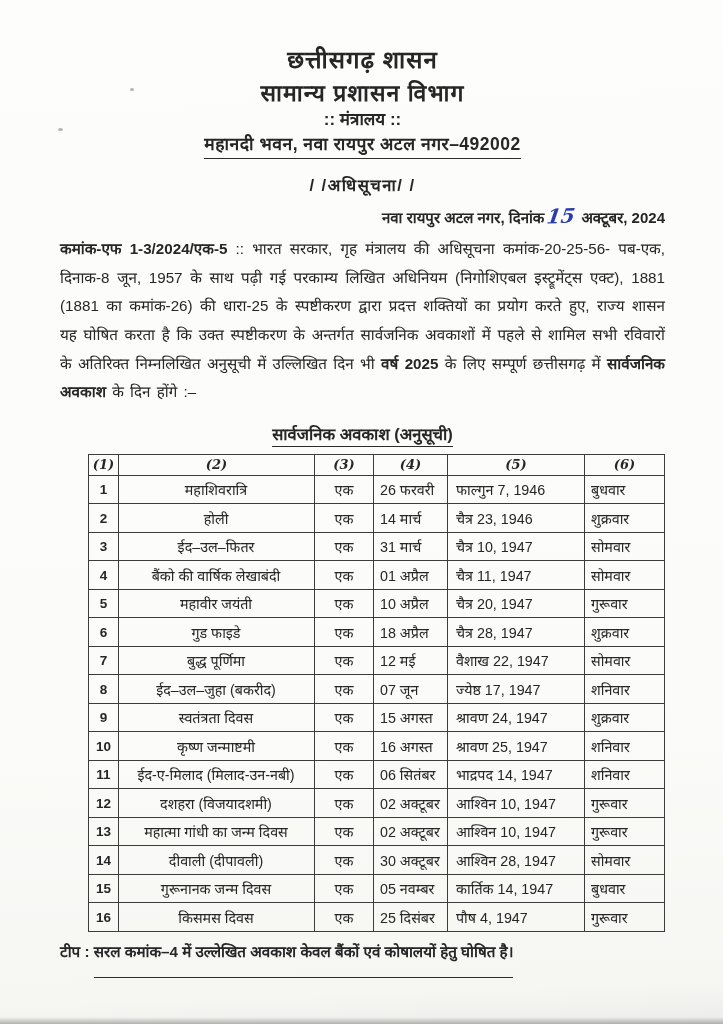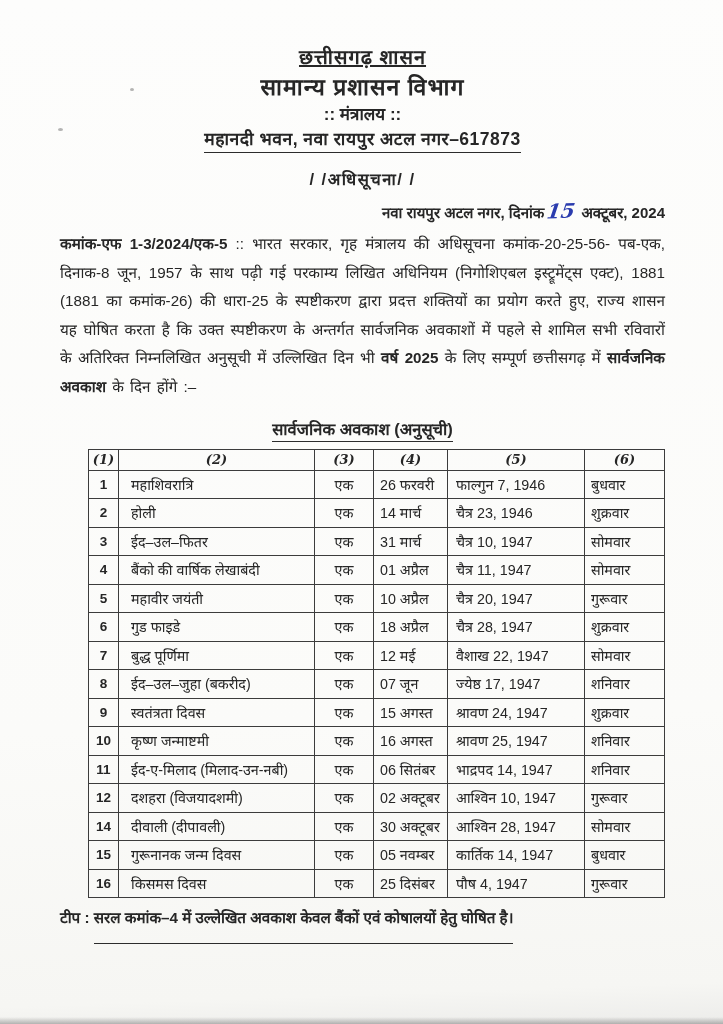--- a/index.html
+++ b/index.html
@@ -27,21 +27,21 @@
     pointer-events: none;
   }
   .content {
     position: absolute;
     left: 60px;
     top: 44px;
     width: 605px;
   }
   
   .letterhead { text-align: center; line-height: 1.32; }
-  .lh-govt { font-size: 20px; font-weight: bold; letter-spacing: 1px; text-decoration: underline; }
+  .lh-govt { font-size: 24px; font-weight: bold; letter-spacing: 1px; }
   .lh-dept { font-size: 23px; font-weight: bold; letter-spacing: 1px; margin-top: 2px; }
   .lh-ministry { font-size: 17px; font-weight: bold; margin-top: 1px; }
   .lh-address {
     display: inline-block;
     font-size: 17.5px; font-weight: bold;
     margin-top: 2px;
     border-bottom: 1.6px solid #2c2c2c;
     padding-bottom: 1px;
     letter-spacing: 0.5px;
   }
@@ -113,21 +113,21 @@
     padding: 2px 2px 3px;
     font-family: "DejaVu Serif", serif;
   }
   tbody.rows td {
     font-size: 14.3px;
     height: 23.5px;
     vertical-align: middle;
     white-space: nowrap;
   }
   tbody.rows td.c-serial { text-align: center; font-weight: bold; font-size: 13.5px; }
-  tbody.rows td.c-name   { text-align: left; padding-left: 12px; }
+  tbody.rows td.c-name   { text-align: center; padding-left: 4px; }
   tbody.rows td.c-days   { text-align: center; }
   tbody.rows td.c-date   { text-align: left; padding-left: 6px; }
   tbody.rows td.c-tithi  { text-align: left; padding-left: 8px; }
   tbody.rows td.c-week   { text-align: left; padding-left: 6px; }
   
   .note {
     margin: 9px 0 0 0;
     font-size: 15.2px;
     font-weight: bold;
   }
@@ -145,21 +145,21 @@
   <span class="speck" style="left:130px;top:88px;width:4px;height:3px;"></span>
   <span class="speck" style="left:58px;top:128px;width:5px;height:3px;"></span>
 
   <div class="content">
 
     <div class="letterhead">
       <div class="lh-govt">छत्तीसगढ़ शासन</div>
       <div class="lh-dept">सामान्य प्रशासन विभाग</div>
       <div class="lh-ministry">:: मंत्रालय ::</div>
       <div>
-        <span class="lh-address">महानदी भवन, नवा रायपुर अटल नगर–617873</span>
+        <span class="lh-address">महानदी भवन, नवा रायपुर अटल नगर–492002</span>
       </div>
       <div class="lh-notification">/ /अधिसूचना/ /</div>
     </div>
 
     <div class="dateline">
       <span>नवा रायपुर अटल नगर, दिनांक</span><span class="handwritten-day">15</span>
       <span>अक्टूबर, 2024</span>
     </div>
 
     <p class="body-para"><span class="b">कमांक-एफ 1-3/2024/एक-5</span> <span>:: भारत सरकार, गृह मंत्रालय की अधिसूचना कमांक-20-25-56- पब-एक, दिनाक-8 जून, 1957 के साथ पढ़ी गई परकाम्य लिखित अधिनियम (निगोशिएबल इस्ट्रूमेंट्स एक्ट), 1881 (1881 का कमांक-26) की धारा-25 के स्पष्टीकरण द्वारा प्रदत्त शक्तियों का प्रयोग करते हुए, राज्य शासन यह घोषित करता है कि उक्त स्पष्टीकरण के अन्तर्गत सार्वजनिक अवकाशों में पहले से शामिल सभी रविवारों के अतिरिक्त निम्नलिखित अनुसूची में उल्लिखित दिन भी</span> <span class="b">वर्ष 2025</span> <span>के लिए सम्पूर्ण छत्तीसगढ़ में</span> <span class="b">सार्वजनिक अवकाश</span> <span>के दिन होंगे :–</span></p>
@@ -278,20 +278,28 @@
   </tr>
           <tr>
     <td class="c-serial">12</td>
     <td class="c-name">दशहरा (विजयादशमी)</td>
     <td class="c-days">एक</td>
     <td class="c-date">02 अक्टूबर</td>
     <td class="c-tithi">आश्विन 10, 1947</td>
     <td class="c-week">गुरूवार</td>
   </tr>
           <tr>
+    <td class="c-serial">13</td>
+    <td class="c-name">महात्मा गांधी का जन्म दिवस</td>
+    <td class="c-days">एक</td>
+    <td class="c-date">02 अक्टूबर</td>
+    <td class="c-tithi">आश्विन 10, 1947</td>
+    <td class="c-week">गुरूवार</td>
+  </tr>
+          <tr>
     <td class="c-serial">14</td>
     <td class="c-name">दीवाली (दीपावली)</td>
     <td class="c-days">एक</td>
     <td class="c-date">30 अक्टूबर</td>
     <td class="c-tithi">आश्विन 28, 1947</td>
     <td class="c-week">सोमवार</td>
   </tr>
           <tr>
     <td class="c-serial">15</td>
     <td class="c-name">गुरूनानक जन्म दिवस</td>

